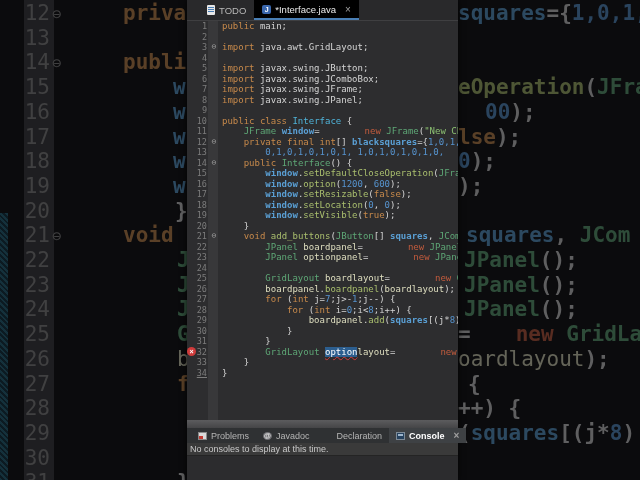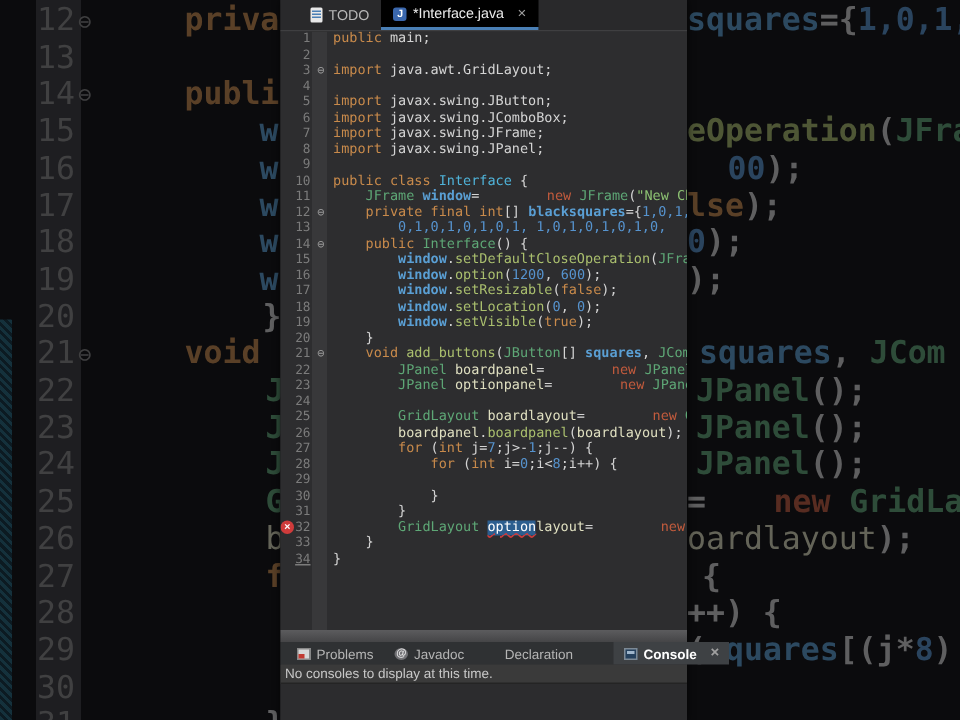--- a/index.html
+++ b/index.html
@@ -54,21 +54,21 @@
      background:var(--c-err);color:#fff;font-size:7px;line-height:9px;text-align:center;
      font-family:"Liberation Sans",sans-serif;font-weight:bold;z-index:2;}
 
   
   #divider{height:8px;background:linear-gradient(#5c5c5e,#454547);flex-shrink:0;cursor:row-resize;}
 
   
   #console-tabs{height:15px;background:#2f3133;display:flex;align-items:stretch;
      padding-left:4px;font-size:9px;color:#b5b5b5;flex-shrink:0;}
   .ctab{display:flex;align-items:center;gap:4px;padding:0 7px;}
-  .ctab.active{background:#3e4144;color:#fff;font-weight:bold;margin-left:20px;}
+  .ctab.active{background:#3e4144;color:#fff;font-weight:bold;}
   .cico{width:9px;height:8px;flex-shrink:0;position:relative;}
   .icon-problems{background:#d8d8d8;border:1px solid #888;box-sizing:border-box;}
   .icon-problems::after{content:"";position:absolute;left:0;bottom:0;width:4px;height:3px;background:#c23b33;}
   .icon-javadoc{border-radius:50%;background:#707074;color:#e8e8e8;font-size:7px;line-height:8px;
      text-align:center;font-weight:bold;}
   .icon-console{background:#25415e;border:1px solid #7d8a96;box-sizing:border-box;}
   .icon-console::after{content:"";position:absolute;left:1px;top:1px;right:1px;height:2px;background:#9fb6cc;}
   #console-msg{height:12px;line-height:12px;background:#3a3a3a;border-bottom:1px solid #242424;
      color:#c9c9c9;font-size:9px;padding-left:3px;flex-shrink:0;}
   #console-body{flex:1;background:#2c2c2e;}
@@ -158,21 +158,21 @@
           <div class="cl"><span class="ln">19</span><span class="foldcol"></span><span class="code"><span class="pln">        </span><span class="fld">window</span><span class="pln">.</span><span class="mth">setVisible</span><span class="pln">(</span><span class="kw">true</span><span class="pln">);</span></span></div>
           <div class="cl"><span class="ln">20</span><span class="foldcol"></span><span class="code"><span class="pln">    }</span></span></div>
           <div class="cl"><span class="ln">21</span><span class="foldcol">⊖</span><span class="code"><span class="pln">    </span><span class="kw">void</span><span class="pln"> </span><span class="mth">add_buttons</span><span class="pln">(</span><span class="typ">JButton</span><span class="pln">[] </span><span class="fld">squares</span><span class="pln">, </span><span class="typ">JCom</span></span></div>
           <div class="cl"><span class="ln">22</span><span class="foldcol"></span><span class="code"><span class="pln">        </span><span class="typ">JPanel</span><span class="pln"> </span><span class="loc">boardpanel</span><span class="pln">=</span><span class="kwn">new</span><span class="pln"> </span><span class="typ">JPanel</span><span class="pln">();</span></span></div>
           <div class="cl"><span class="ln">23</span><span class="foldcol"></span><span class="code"><span class="pln">        </span><span class="typ">JPanel</span><span class="pln"> </span><span class="loc">optionpanel</span><span class="pln">=</span><span class="kwn">new</span><span class="pln"> </span><span class="typ">JPanel</span><span class="pln">();</span></span></div>
           <div class="cl"><span class="ln">24</span><span class="foldcol"></span></div>
           <div class="cl"><span class="ln">25</span><span class="foldcol"></span><span class="code"><span class="pln">        </span><span class="typ">GridLayout</span><span class="pln"> </span><span class="loc">boardlayout</span><span class="pln">=</span><span class="kwn">new</span><span class="pln"> </span><span class="typ">GridLayou</span></span></div>
           <div class="cl"><span class="ln">26</span><span class="foldcol"></span><span class="code"><span class="pln">        </span><span class="loc">boardpanel</span><span class="pln">.</span><span class="mth">boardpanel</span><span class="pln">(</span><span class="loc">boardlayout</span><span class="pln">);</span></span></div>
           <div class="cl"><span class="ln">27</span><span class="foldcol"></span><span class="code"><span class="pln">        </span><span class="kw">for</span><span class="pln"> (</span><span class="kw">int</span><span class="pln"> j=</span><span class="num">7</span><span class="pln">;j&gt;-</span><span class="num">1</span><span class="pln">;j--) {</span></span></div>
           <div class="cl"><span class="ln">28</span><span class="foldcol"></span><span class="code"><span class="pln">            </span><span class="kw">for</span><span class="pln"> (</span><span class="kw">int</span><span class="pln"> i=</span><span class="num">0</span><span class="pln">;i&lt;</span><span class="num">8</span><span class="pln">;i++) {</span></span></div>
-          <div class="cl"><span class="ln">29</span><span class="foldcol"></span></div>
+          <div class="cl"><span class="ln">29</span><span class="foldcol"></span><span class="code"><span class="pln">                </span><span class="loc">boardpanel</span><span class="pln">.</span><span class="mth">add</span><span class="pln">(</span><span class="fld">squares</span><span class="pln">[(j*</span><span class="num">8</span><span class="pln">)</span></span></div>
           <div class="cl"><span class="ln">30</span><span class="foldcol"></span><span class="code"><span class="pln">            }</span></span></div>
           <div class="cl"><span class="ln">31</span><span class="foldcol"></span><span class="code"><span class="pln">        }</span></span></div>
           <div class="cl"><div class="err-badge">×</div><span class="ln">32</span><span class="foldcol"></span><span class="code"><span class="pln">        </span><span class="typ">GridLayout</span><span class="pln"> </span><span class="sel">option</span><span class="loc">layout</span><span class="pln">=</span><span class="kwn">new</span><span class="pln"> G</span><span class="caret"></span></span></div>
           <div class="cl"><span class="ln">33</span><span class="foldcol"></span><span class="code"><span class="pln">    }</span></span></div>
           <div class="cl"><span class="ln u">34</span><span class="foldcol"></span><span class="code"><span class="pln">}</span></span></div>
         </div>
     </div>
 
     <div id="divider"></div>
 

